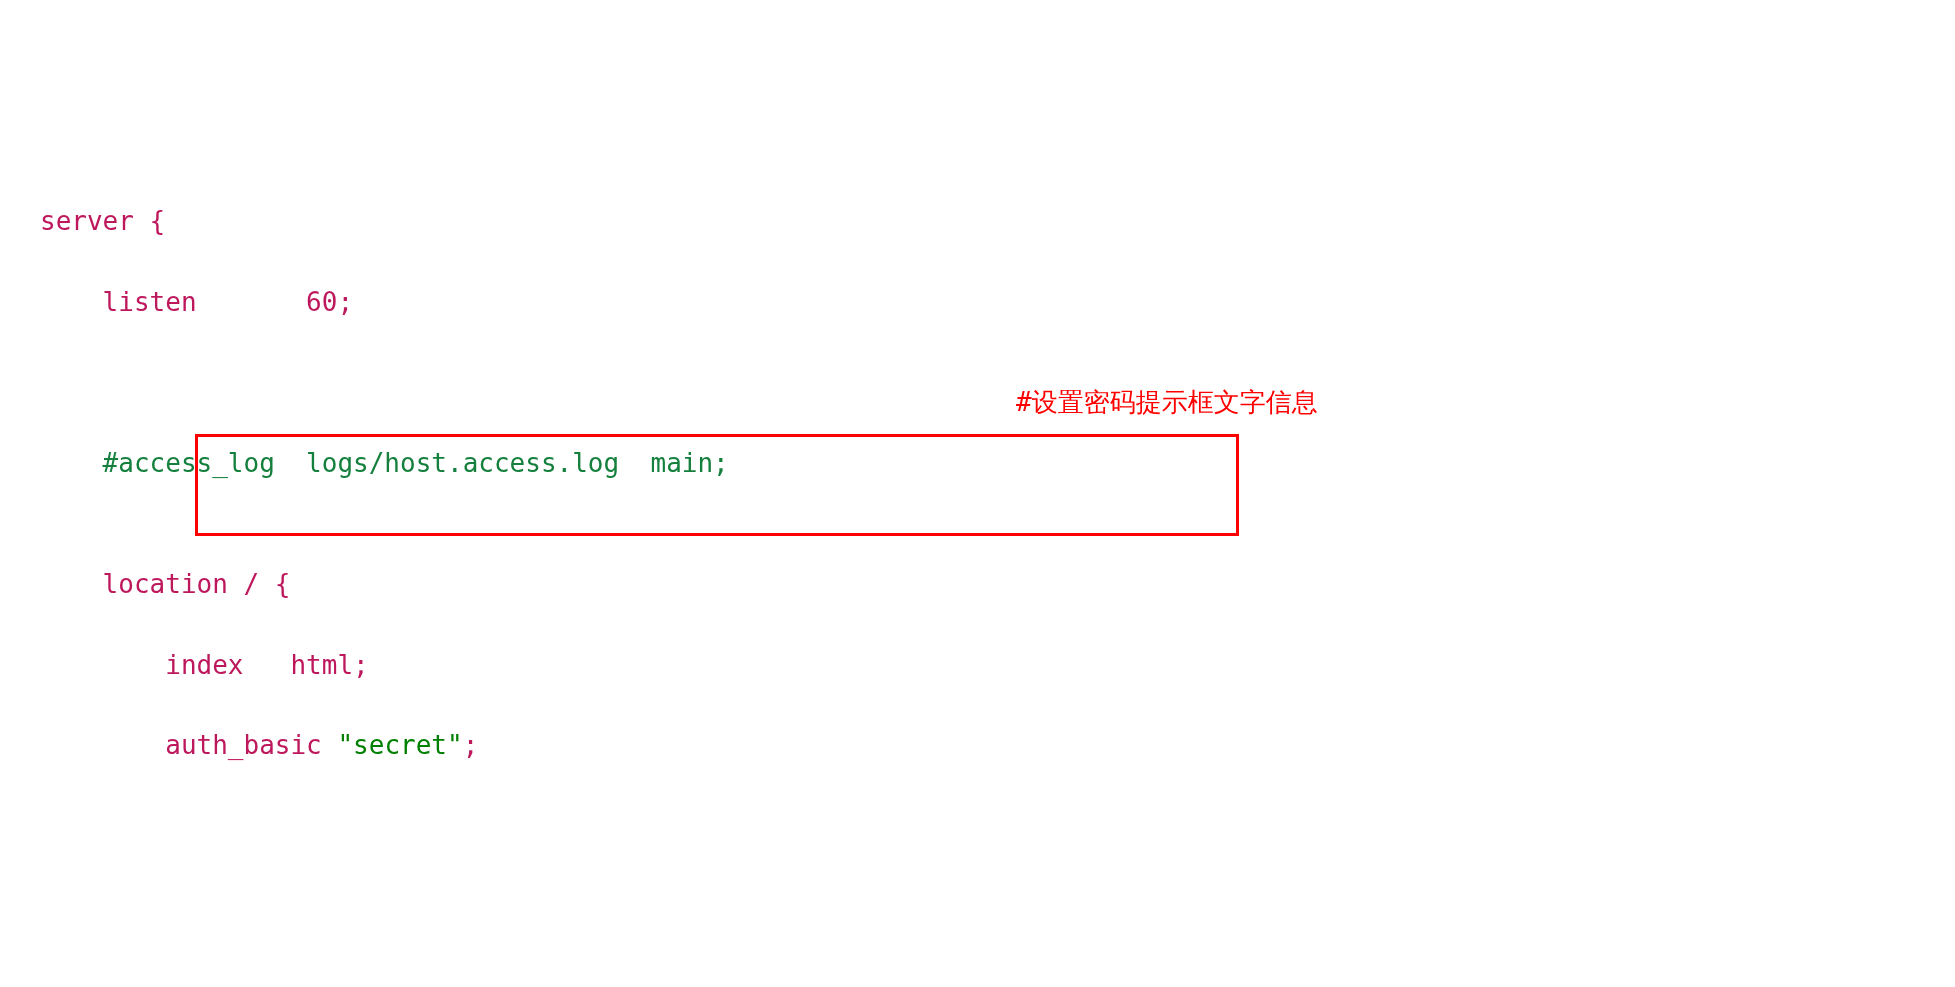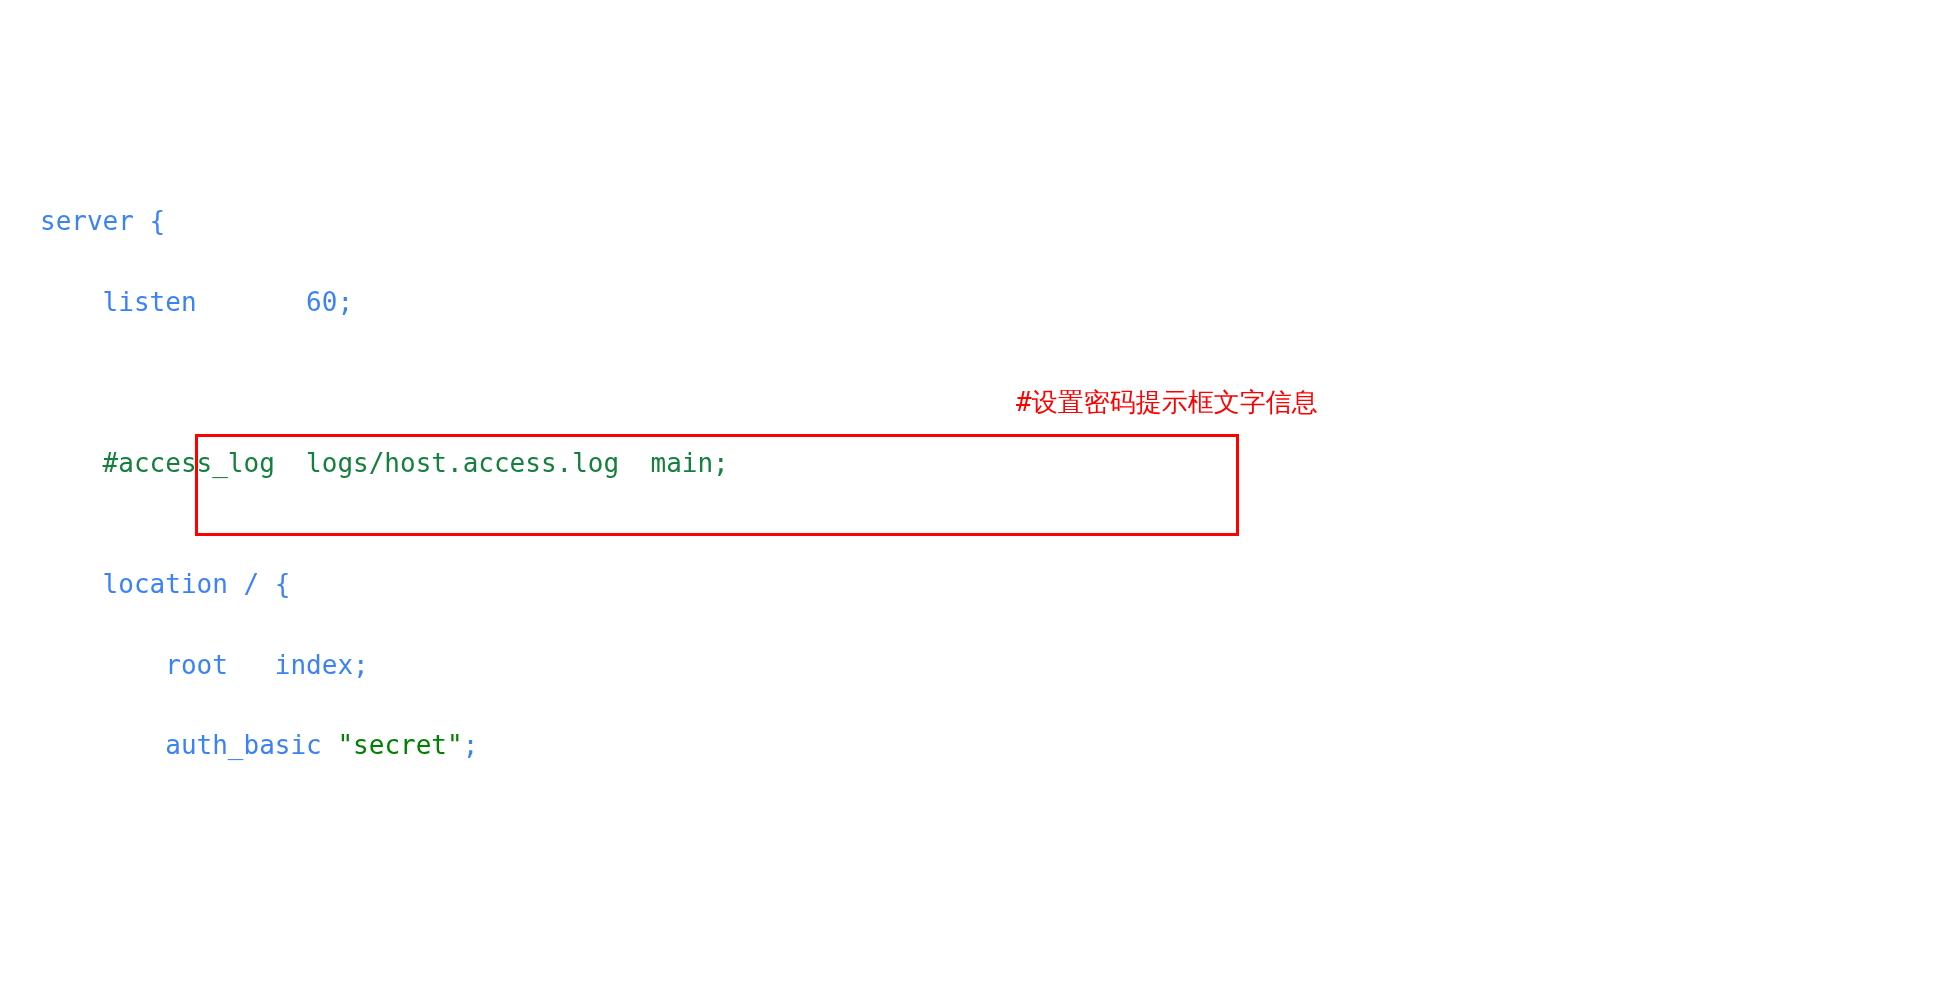--- a/index.html
+++ b/index.html
@@ -13,21 +13,21 @@
       line-height: 1.55;
       background: #ffffff;
       padding: 0;
       position: relative;
       white-space: pre;
     }
     .code-container {
       position: relative;
       padding-left: 40px;
     }
-    .black { color: #3b82f6; }
+    .black { color: #be185d; }
     .blue { color: #15803d; }
     .red-annotation {
       color: #ff0000;
       position: absolute;
       font-family: 'DejaVu Sans Mono', 'Microsoft YaHei', sans-serif;
       margin-left: 36px;
     }
     .string-green { color: #008000; }
     .red-box {
       position: absolute;
@@ -42,21 +42,21 @@
 
 
 <div class="code-container">
 <span class="line black">server {</span>
 <span class="line black">    listen       60;</span>
 <span class="line black"></span>
 <span class="line black"></span>
 <span class="line blue">    #access_log  logs/host.access.log  main;</span>
 <span class="line black"></span>
 <span class="line black">    location / {</span>
-<span class="line black">        root   index;</span>
+<span class="line black">        index   html;</span>
 <span class="line"><span class="black">        auth_basic </span><span class="string-green">"secret"</span><span class="black">;</span></span>
 
 
 <span class="line black"></span>
 
 
 
 
 </div>
 

